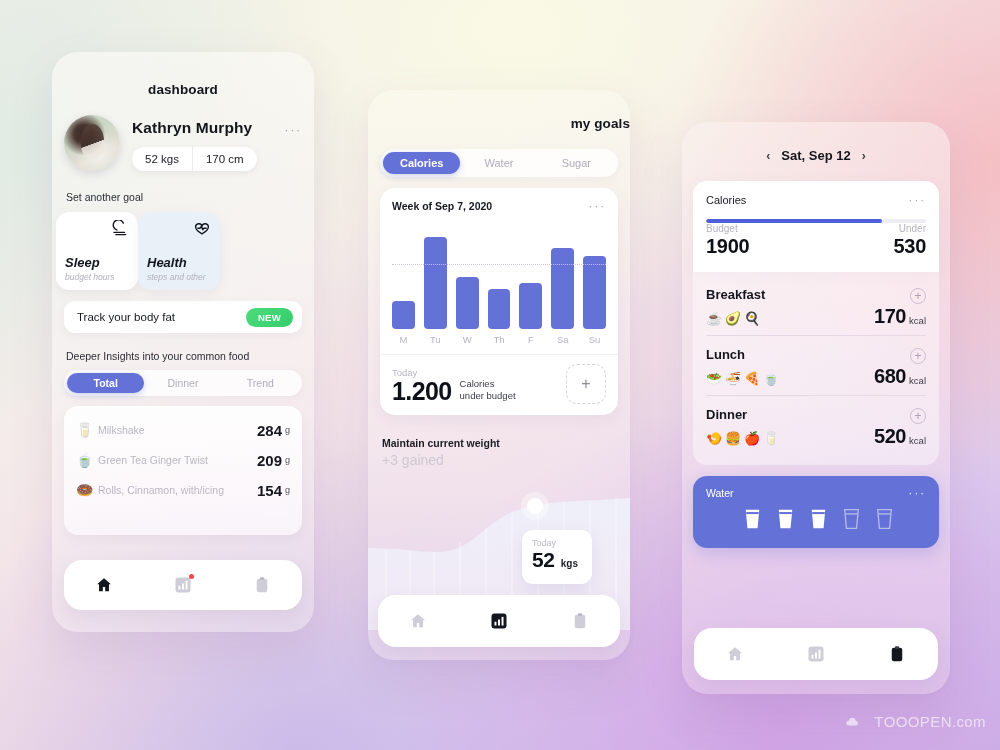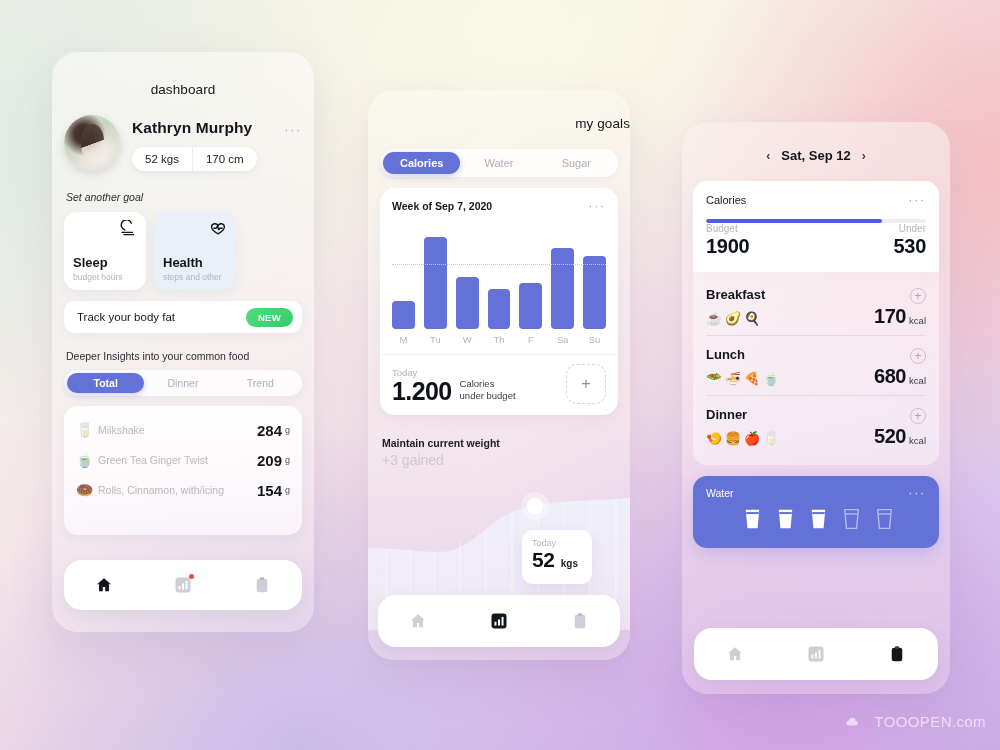--- a/index.html
+++ b/index.html
@@ -20,21 +20,21 @@
   .phone {
     position: absolute;
     border-radius: 26px;
     background: linear-gradient(160deg, rgba(255,255,255,0.52), rgba(255,255,255,0.26));
     box-shadow: 0 18px 44px rgba(120,90,150,0.13);
     overflow: hidden;
   }
   .phone-title {
     text-align: center;
     font-size: 13.5px;
-    font-weight: normal;
+    font-weight: bold;
     color: #14161d;
     letter-spacing: .1px;
   }
 
   
   #phone1 { left: 52px; top: 52px; width: 262px; height: 580px;
     background: linear-gradient(168deg, rgba(250,249,245,0.72) 0%, rgba(250,246,246,0.55) 45%, rgba(244,234,241,0.42) 100%); }
   #phone1 .phone-title { margin-top: 30px; }
 
   .profile-row { display: flex; align-items: flex-start; margin: 18px 0 0 12px; position: relative; }
@@ -59,23 +59,23 @@
   .stat-pill {
     margin-top: 10px; display: inline-flex; background: #fff; border-radius: 13px;
     box-shadow: 0 2px 7px rgba(120,100,140,0.10); overflow: hidden;
   }
   .stat-pill span { font-size: 11.5px; color: #1b1d24; padding: 6px 13px; font-weight: 500; }
   .stat-pill span + span { border-left: 1px solid #e9e9ef; }
   .dots { letter-spacing: 1.6px; color: #a9a7b4; font-size: 13px; line-height: 1; }
   #p1-dots { position: absolute; right: 12px; top: 8px; }
 
   .section-label { font-size: 10.5px; color: #2c2e36; font-weight: 500; }
-  #p1-goal-label { margin: 20px 12px 0 14px; font-style: italic; }
-
-  .goal-cards { display: flex; gap: 8px; margin: 9px 0 0 12px; }
+  #p1-goal-label { margin: 20px 12px 0 14px; }
+
+  .goal-cards { display: flex; margin: 9px 0 0 4px; font-style: italic; }
   .goal-card {
     width: 82px; height: 78px; border-radius: 13px; padding: 8px 9px;
     display: flex; flex-direction: column; justify-content: space-between;
     box-shadow: 0 4px 12px rgba(130,110,160,0.09);
   }
   .goal-card.c0 { background: #ffffff; }
   .goal-card.c1 { background: #f7eef8; }
   .goal-card.c2 { background: #e9f0f8; }
   .goal-icon { align-self: flex-end; width: 18px; height: 18px; }
   .goal-name { font-size: 13px; font-weight: bold; color: #14161d; line-height: 1; }

